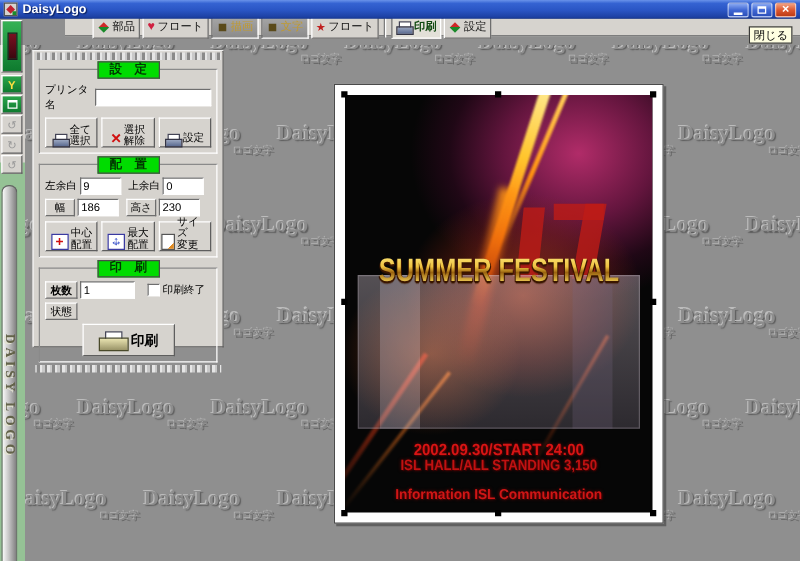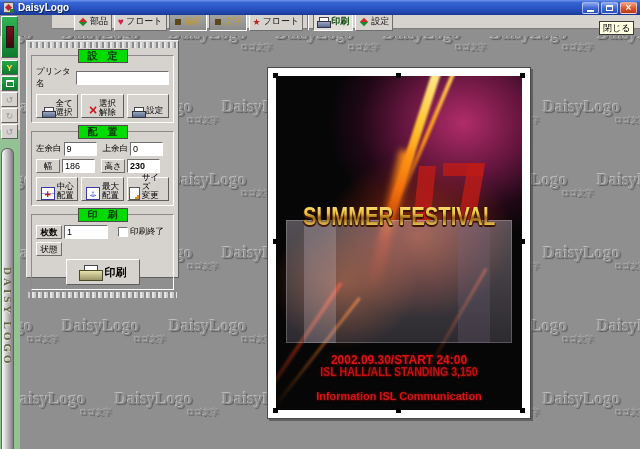--- a/index.html
+++ b/index.html
@@ -448,21 +448,21 @@
       <div class="prow">
         <span class="plabel">左余白</span>
         <input class="pinput" style="width: 33px;" value="9">
         <span class="plabel" style="margin-left:4px;">上余白</span>
         <input class="pinput" style="width: 33px;" value="0">
       </div>
       <div class="prow">
         <span class="plabel-box" style="width:24px;">幅</span>
         <input class="pinput" style="width: 33px;" value="186">
         <span class="plabel-box" style="width:24px; margin-left:4px;">高さ</span>
-        <input class="pinput" style="width: 33px; font-weight: bold;" value="230">
+        <input class="pinput" style="width: 33px;" value="230">
       </div>
       <div class="btn3row">
         <button class="pbtn">
           <span class="icon-grid"></span>
           <span class="two-line">
             <span>中心</span>
             <span>配置</span>
           </span>
         </button>
         <button class="pbtn">

